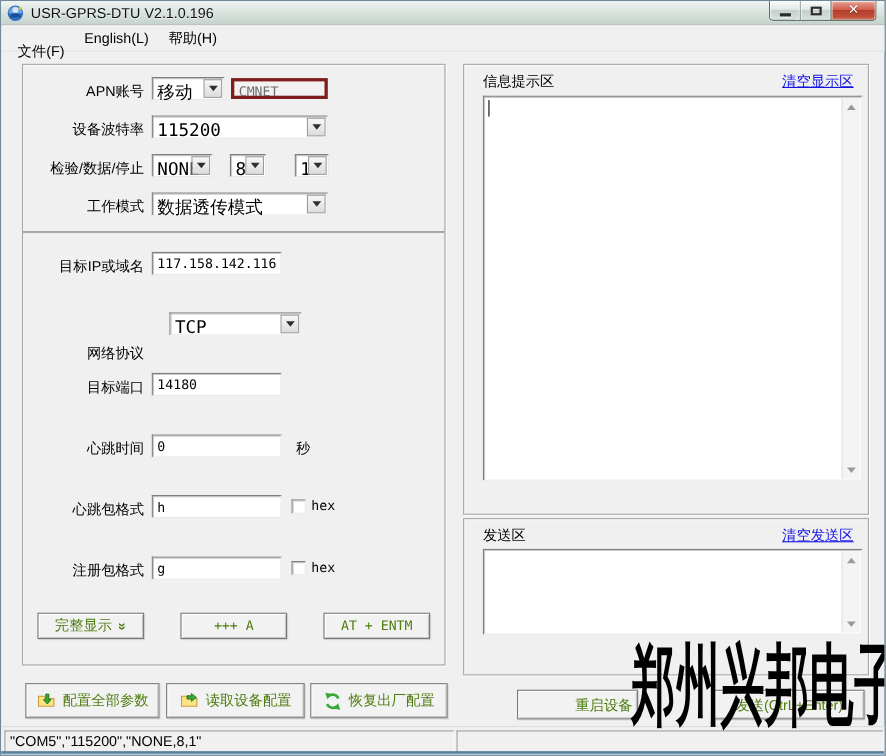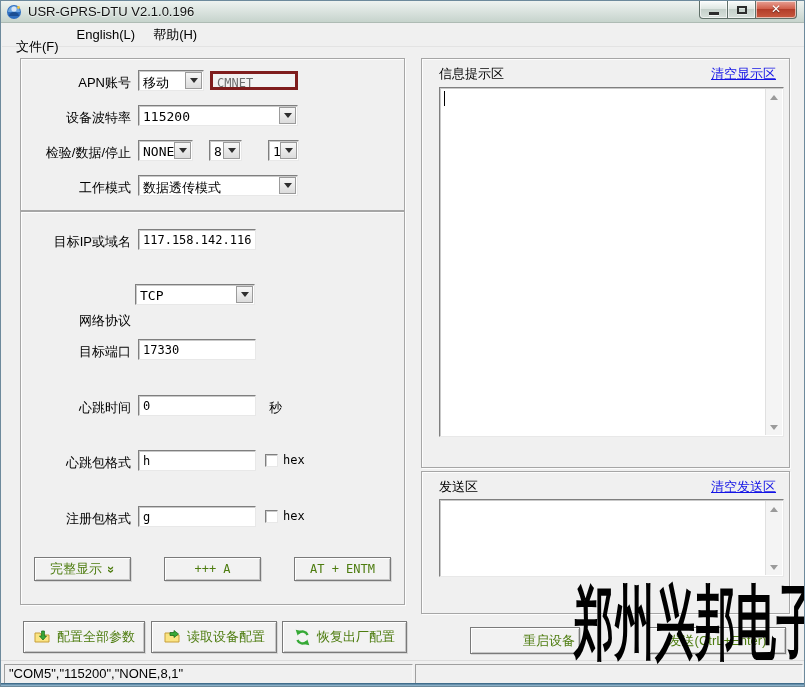--- a/index.html
+++ b/index.html
@@ -62,21 +62,21 @@
     font-size:12px; color:#000; white-space:nowrap;
   }
   .flat-disabled {
     position:absolute; background:#f2f2f2; border:3px solid #7f1d1d;
   }
   .flat-disabled .ival { color:#6e6e6e; }
   
   .combo { position:absolute; height:21px; background:#fff;
     border:1px solid; border-color:#7f7f7f #e8e8e8 #e8e8e8 #7f7f7f;
     box-shadow:inset 1px 1px 0 #c9c9c9; }
-  .combo .cval { position:absolute; left:4px; top:3px; font-size:13px; font-family:"DejaVu Sans Mono",monospace; white-space:nowrap; }
+  .combo .cval { position:absolute; left:4px; top:3px; font-size:16px; font-family:"DejaVu Sans Mono",monospace; white-space:nowrap; }
   .drop-btn {
     position:absolute; right:1px; top:1px; width:17px; height:17px;
     background:linear-gradient(#f7f7f7,#dcdcdc); border:1px solid #9b9b9b;
     display:flex; align-items:center; justify-content:center;
   }
   .tri-down { width:0; height:0; border-left:4px solid transparent; border-right:4px solid transparent; border-top:5px solid #2e2e2e; }
   
   .btn {
     position:absolute; background:#f2f2f2; border:1px solid #7a7a7a;
     box-shadow:inset 1px 1px 0 #ffffff, inset -1px -1px 0 #c6c6c6, 1px 1px 0 #d7d7d7;
@@ -210,30 +210,30 @@
   </div>
 
   <div class="group" style="left:19px; top:210px; width:385px; height:394px;"></div>
 
   <span class="flabel" style="top:232px;">目标IP或域名</span>
   <div class="sunken" style="left:137px; top:228px; width:118px; height:21px;">
     <span class="ival">117.158.142.116</span>
   </div>
 
   <span class="flabel" style="top:287px;margin-top:24px;">网络协议</span>
-  <div class="combo" style="left:134px; top:283px; width:120px;">
+  <div class="combo" style="left:153px; top:283px; width:120px;">
     <span class="cval">TCP</span>
     <div class="drop-btn">
         <span class="tri-down"></span>
       </div>
   </div>
 
   <span class="flabel" style="top:342px;">目标端口</span>
   <div class="sunken" style="left:137px; top:338px; width:118px; height:21px;">
-    <span class="ival">17330</span>
+    <span class="ival">14180</span>
   </div>
 
   <span class="flabel" style="top:398px;">心跳时间</span>
   <div class="sunken" style="left:137px; top:394px; width:118px; height:21px;">
     <span class="ival">0</span>
   </div>
   <span style="position:absolute; left:268px; top:398px; font-size:13px;">秒</span>
 
   <span class="flabel" style="top:453px;">心跳包格式</span>
   <div class="sunken" style="left:137px; top:449px; width:118px; height:21px;">

